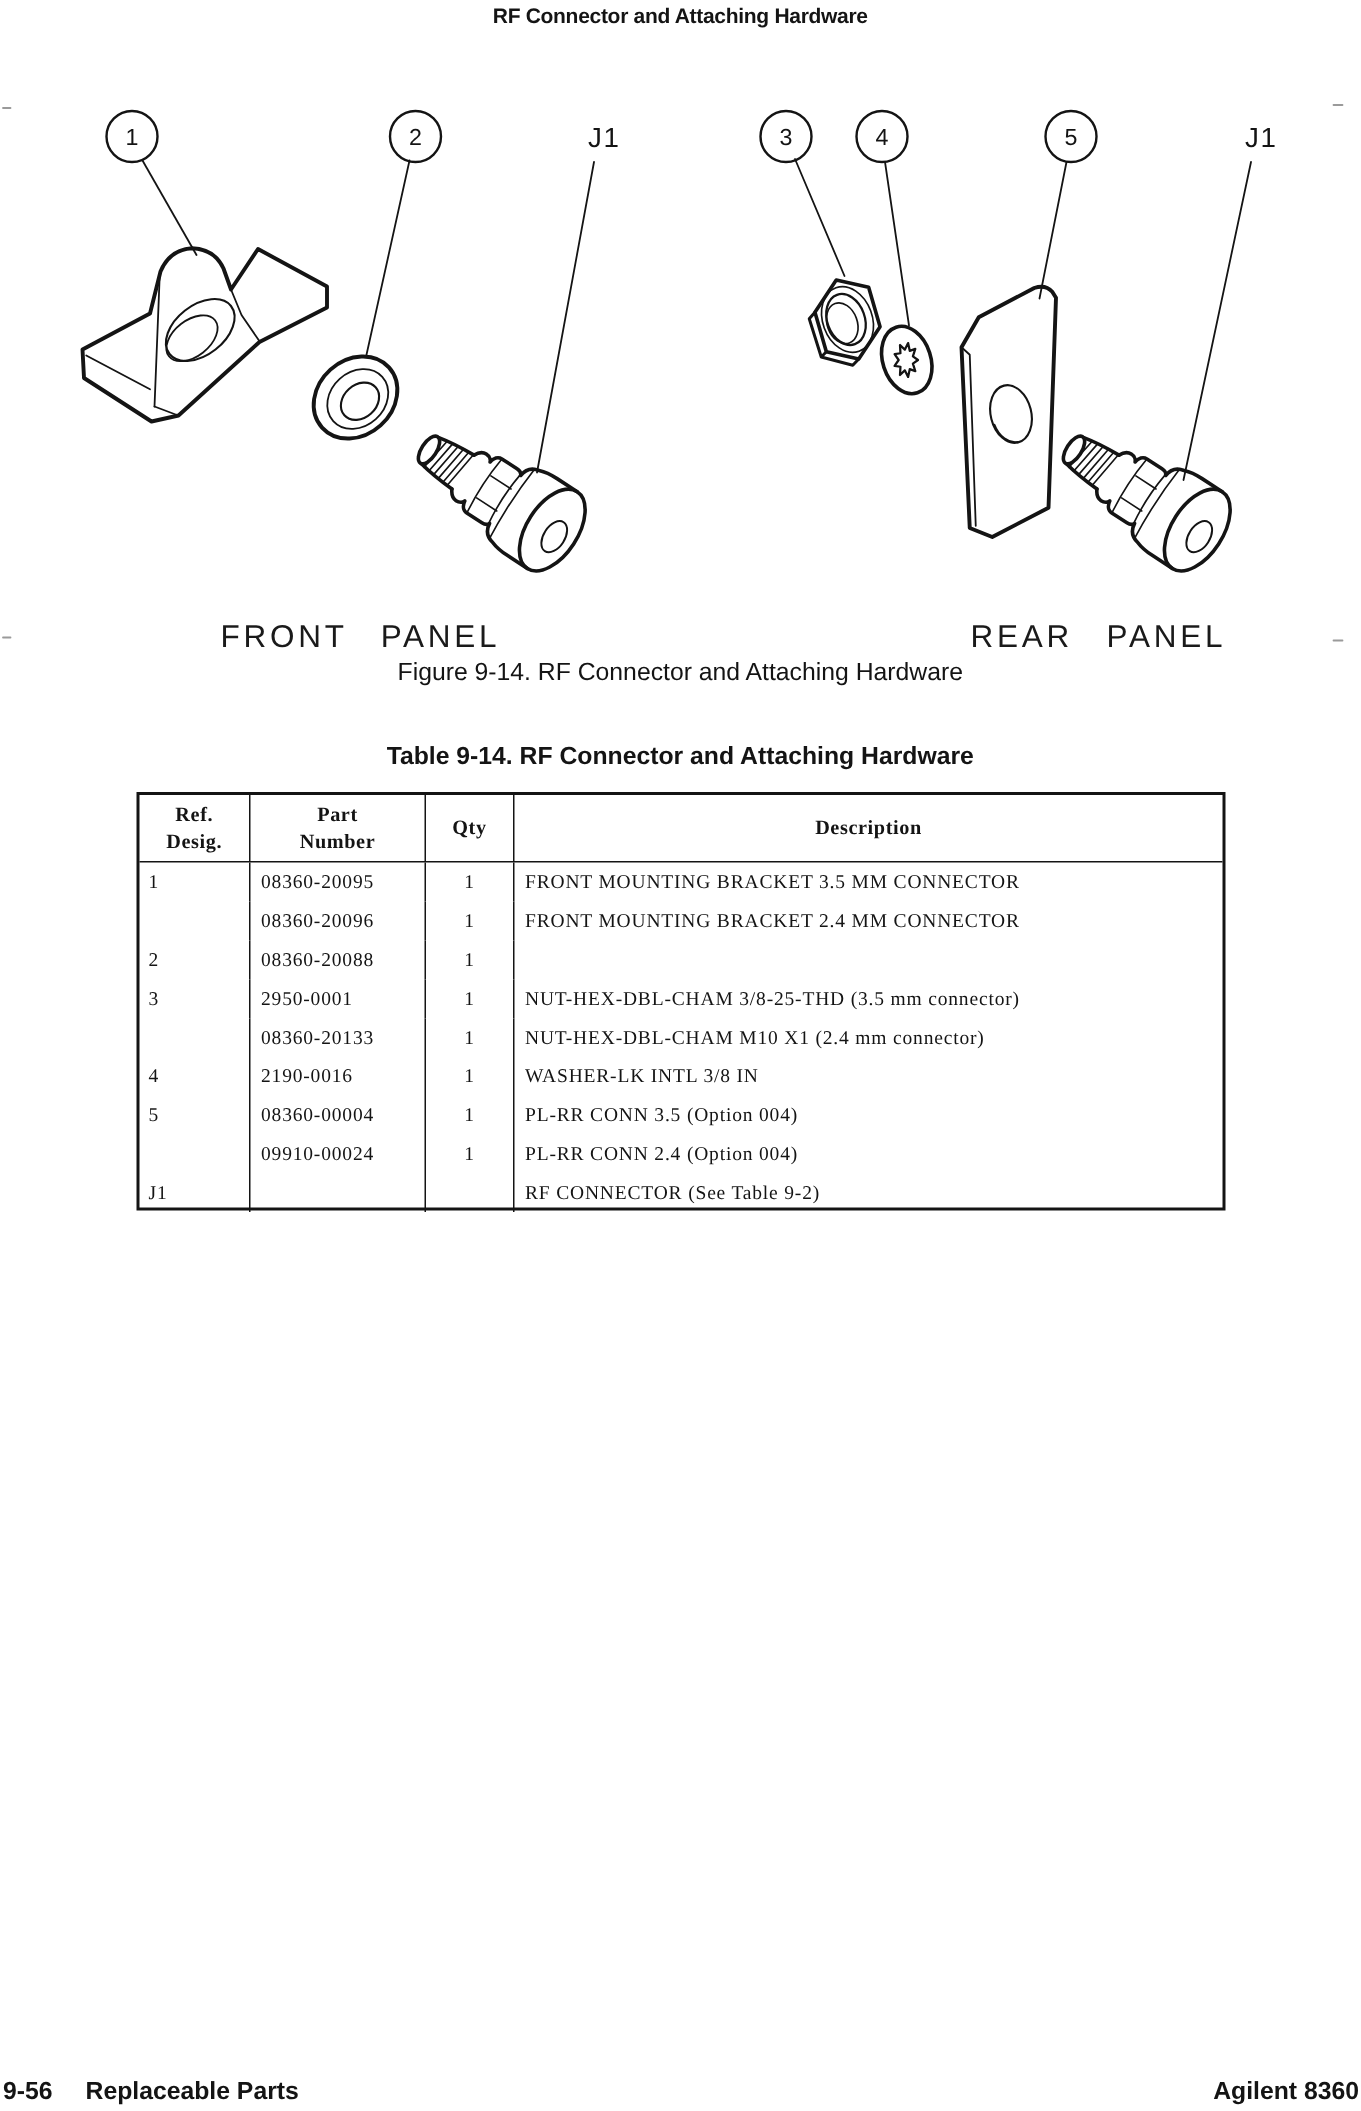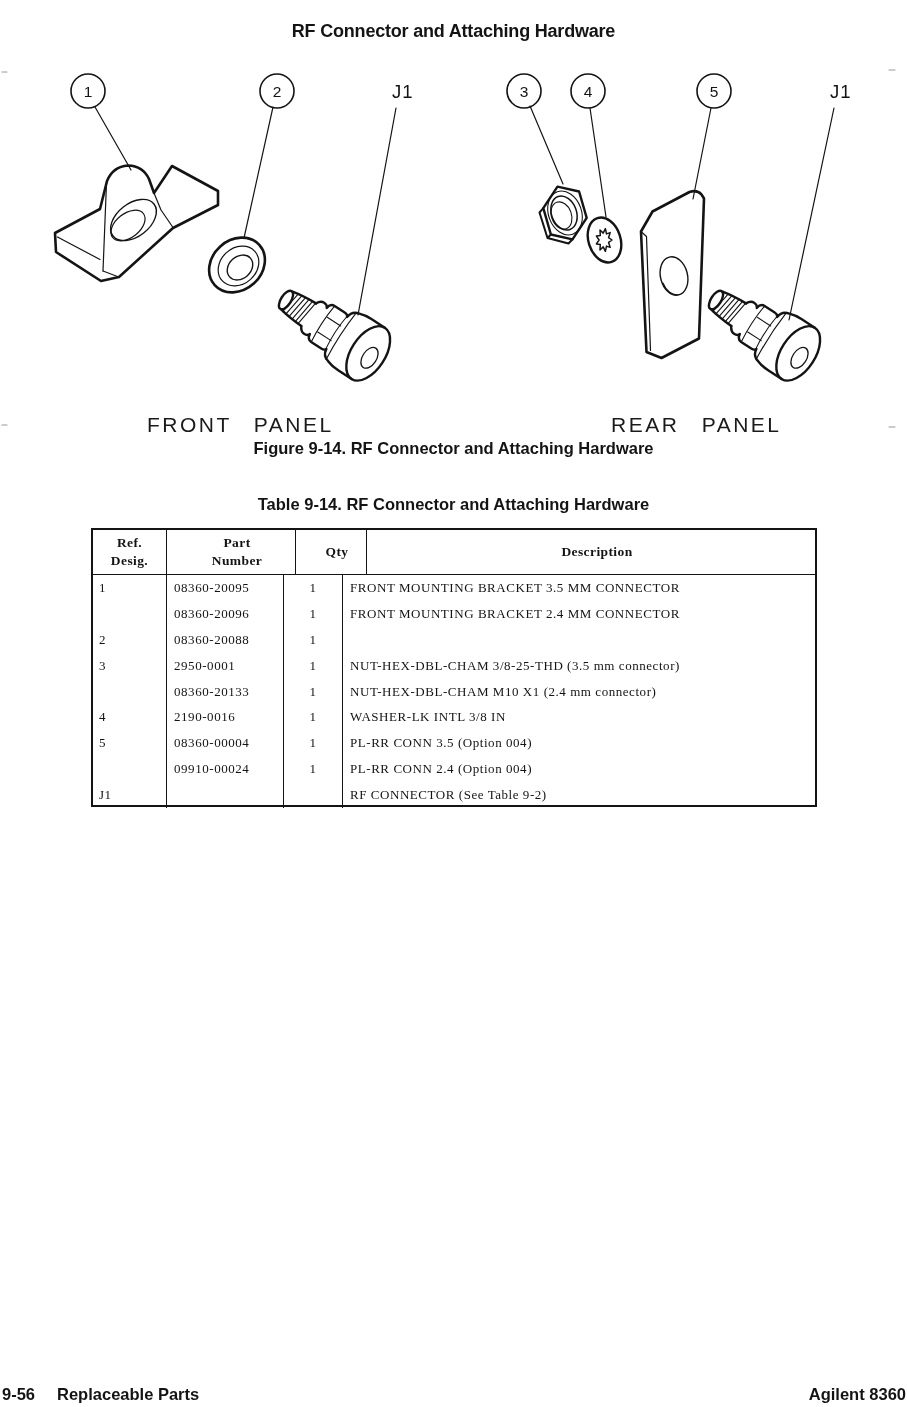--- a/index.html
+++ b/index.html
@@ -1,37 +1,37 @@
 <!DOCTYPE html>
 <html><head>
 <meta charset="utf-8">
 <style>
   html,body{margin:0;padding:0;background:#fff;}
   .page{position:relative;width:907px;height:1407px;background:#fff;overflow:hidden;
         font-family:"Liberation Sans",sans-serif;color:#141414;}
   .abs{position:absolute;}
   .center{left:0;width:907px;text-align:center;}
-  .page-title{top:2px;font-size:18px;font-weight:700;letter-spacing:-0.2px;margin-top:19px;}
-  .fig-caption{top:439px;font-size:16.5px;font-weight:700;}
+  .page-title{top:2px;font-size:14px;font-weight:700;letter-spacing:-0.2px;}
+  .fig-caption{top:439px;font-size:16.5px;font-weight:400;}
   .tbl-caption{top:495px;font-size:16.5px;font-weight:700;}
   .panel-label{top:413px;font-size:21px;letter-spacing:2.5px;word-spacing:14px;color:#1a1a1a;}
   .panel-label.front{left:147px;}
-  .panel-label.rear{left:611px;}
+  .panel-label.rear{left:647px;}
 
   svg.figure{position:absolute;left:0;top:0;width:907px;height:470px;}
   svg.figure *{vector-effect:none;}
   .callout-num{font-family:"Liberation Sans",sans-serif;font-size:15.5px;fill:#141414;}
   .j1-label{font-family:"Liberation Sans",sans-serif;font-size:18.5px;letter-spacing:1px;fill:#141414;}
 
   
   .parts-table{position:absolute;left:91px;top:528px;width:726px;height:279px;
                border:2px solid #141414;box-sizing:border-box;
                font-family:"Liberation Serif","DejaVu Serif",serif;}
   .thead{display:grid;grid-template-columns:74px 117px 59px 1fr;height:45px;
-         border-bottom:1.5px solid #141414;box-sizing:border-box;gap:12px;}
+         border-bottom:1.5px solid #141414;box-sizing:border-box;}
   .hcell{display:flex;flex-direction:column;justify-content:center;align-items:center;
          font-weight:700;font-size:13.5px;line-height:1.3;letter-spacing:0.4px;}
   .hcell span:empty{display:none;}
   .bordr{border-right:1.2px solid #141414;box-sizing:border-box;}
   .tbody{display:grid;grid-auto-rows:25.9px;}
   .trow{display:grid;grid-template-columns:74px 117px 59px 1fr;}
   .tcell{display:flex;align-items:center;font-size:13px;letter-spacing:0.55px;
          white-space:nowrap;overflow:visible;box-sizing:border-box;}
   .tcell.ref{padding-left:6px;}
   .tcell.part{padding-left:7px;}

